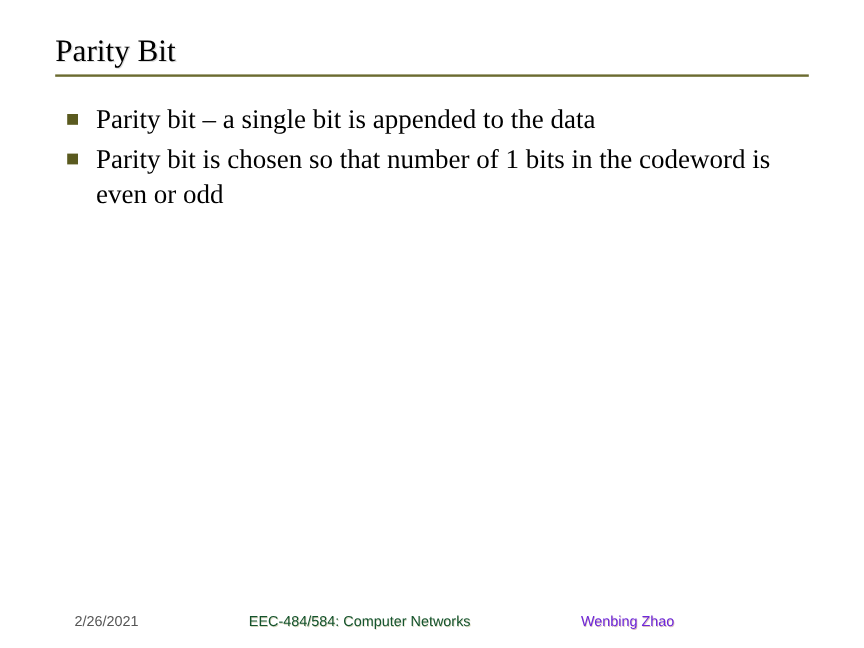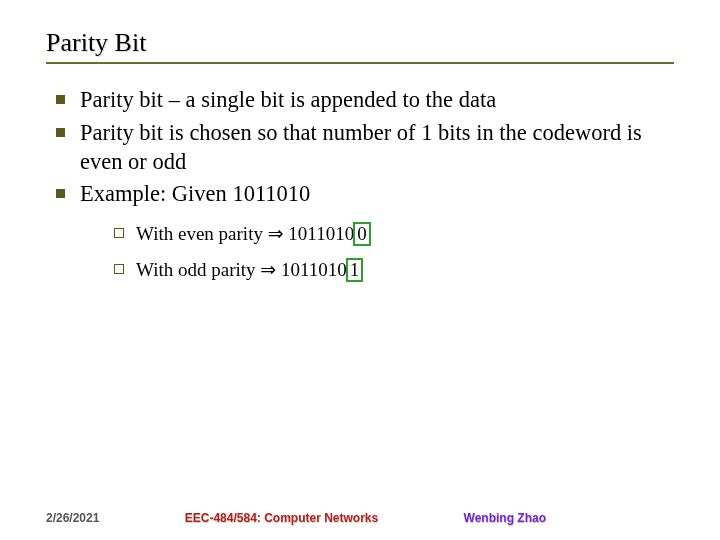--- a/index.html
+++ b/index.html
@@ -75,33 +75,32 @@
   }
   .boxed-digit {
     display: inline-block;
     border: 2px solid #2fa02f;
     padding: 0 2px 0 2px;
     line-height: 1.05;
     margin-left: -1px;
   }
   .footer {
     position: absolute;
-    left: 0;
+    left: 16px;
     bottom: 15px;
     width: 592px;
     display: flex;
     justify-content: space-between;
     padding: 0 46px;
     font-family: Arial, Helvetica, sans-serif;
     font-size: 12px;
-    font-weight: bold;
   }
   .footer .date { color: #555; }
   .footer .center {
-    color: #b91c1c;
+    color: #14532d;
     text-shadow: 0.5px 0.5px 0 rgba(120,120,40,0.3);
   }
   .footer .author {
     color: #6d28d9;
     text-shadow: 0.5px 0.5px 0 rgba(140,40,40,0.3);
   }
 </style>
 </head>
 <body>
 
@@ -112,31 +111,20 @@
   <ul class="level1">
 
     <li>
       <span>Parity bit – a single bit is appended to the data</span>
     </li>
 
     <li>
       <span>Parity bit is chosen so that number of 1 bits in the codeword is even or odd</span>
     </li>
 
-    <li>
-      <span>Example: Given 1011010</span>
-      <ul class="level2">
-        <li>
-          <span>With even parity </span><span class="implies">⇒</span><span> 1011010</span><span class="boxed-digit">0</span>
-        </li>
-        <li>
-          <span>With odd parity </span><span class="implies">⇒</span><span> 1011010</span><span class="boxed-digit">1</span>
-        </li>
-      </ul>
-    </li>
 
 
   </ul>
 
   <div class="footer">
     <span class="date">2/26/2021</span>
     <span class="center">EEC-484/584: Computer Networks</span>
     <span class="author">Wenbing Zhao</span>
   </div>
 

